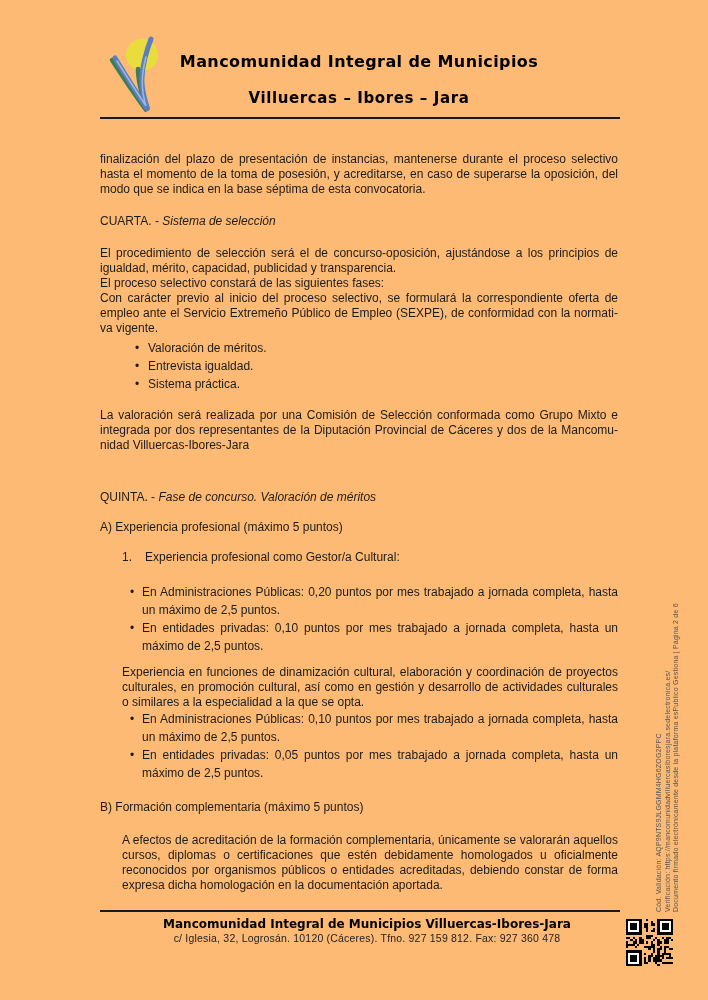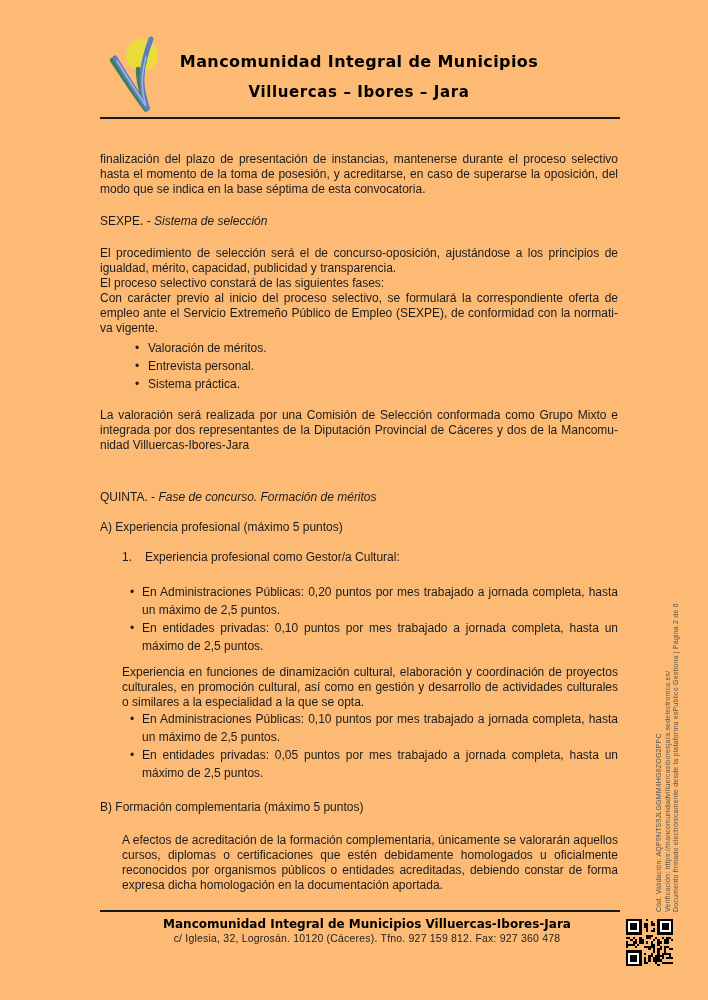--- a/index.html
+++ b/index.html
@@ -6,21 +6,21 @@
   .page{
     position:relative; width:708px; height:1000px; background:#fdba74;
     margin:0 auto; overflow:hidden;
     font-family:"Liberation Sans", sans-serif; color:#1c1c1c;
   }
   
   .logo{position:absolute; left:102px; top:36px; width:68px; height:80px;}
   .header-titles{position:absolute; left:100px; right:90px; top:52px; text-align:center;
     font-family:"DejaVu Sans", sans-serif; font-weight:bold; color:#000;}
   .header-title1{font-size:16px; letter-spacing:.4px;}
-  .header-title2{font-size:15px; letter-spacing:.6px; margin-top:12px;}
+  .header-title2{font-size:15px; letter-spacing:.6px; margin-top:18px;}
   .header-rule{position:absolute; left:100px; right:88px; top:117px; height:0;
     border-top:2px solid #1a1a1a;}
   
   .content{position:absolute; left:100px; right:90px; top:127px;
     font-size:12px; line-height:15px; hyphens:auto;margin-top:25px; -webkit-hyphens:auto;}
   .para{text-align:justify; margin:0;}
   .sec-head{margin:0;}
   .sec-title{font-style:italic;}
   .gap17{height:17px;} .gap15{height:15px;} .gap18{height:18px;}
   .gap37{height:37px;} .gap10{height:10px;} .gap3{height:3px;}
@@ -60,44 +60,44 @@
   </div>
   <div class="header-titles">
     <div class="header-title1">Mancomunidad Integral de Municipios</div>
     <div class="header-title2">Villuercas – Ibores – Jara</div>
   </div>
   <div class="header-rule"></div>
 
   <div class="content">
     <p class="para">finalización del plazo de presentación de instancias, mantenerse durante el proceso selectivo hasta el momento de la toma de posesión, y acreditarse, en caso de superarse la oposición, del modo que se indica en la base séptima de esta convocatoria.</p>
     <div class="gap17"></div>
-    <p class="sec-head"><span>SEXPE. -</span> <span class="sec-title">Sistema de selección</span></p>
+    <p class="sec-head"><span>CUARTA. -</span> <span class="sec-title">Sistema de selección</span></p>
     <div class="gap17"></div>
     <p class="para">El procedimiento de selección será el de concurso-oposición, ajustándose a los principios de igualdad, mérito, capacidad, publicidad y transparencia.</p>
     <p class="para">El proceso selectivo constará de las siguientes fases:</p>
     <p class="para">Con carácter previo al inicio del proceso selectivo, se formulará la correspondiente oferta de empleo ante el Servicio Extremeño Público de Empleo (SEXPE), de conformidad con la normati­va vigente.</p>
     <div class="gap3"></div>
     <div class="blist list-fases">
       <div class="li">
           <span class="dot">•</span>
           <span class="li-text">Valoración de méritos.</span>
         </div>
       <div class="li">
           <span class="dot">•</span>
-          <span class="li-text">Entrevista personal.</span>
+          <span class="li-text">Entrevista igualdad.</span>
         </div>
       <div class="li">
           <span class="dot">•</span>
           <span class="li-text">Sistema práctica.</span>
         </div>
     </div>
     <div class="gap15"></div>
     <p class="para">La valoración será realizada por una Comisión de Selección conformada como Grupo Mixto e integrada por dos representantes de la Diputación Provincial de Cáceres y dos de la Mancomu­nidad Villuercas-Ibores-Jara</p>
     <div class="gap37"></div>
-    <p class="sec-head"><span>QUINTA. -</span> <span class="sec-title">Fase de concurso. Formación de méritos</span></p>
+    <p class="sec-head"><span>QUINTA. -</span> <span class="sec-title">Fase de concurso. Valoración de méritos</span></p>
     <div class="gap15"></div>
     <p class="sec-head">A) Experiencia profesional (máximo 5 puntos)</p>
     <div class="gap15"></div>
     <div class="numitem">
       <span class="num">1.</span>
       <span>Experiencia profesional como Gestor/a Cultural:</span>
     </div>
     <div class="gap18"></div>
     <div class="blist indent1">
       <div class="li">

